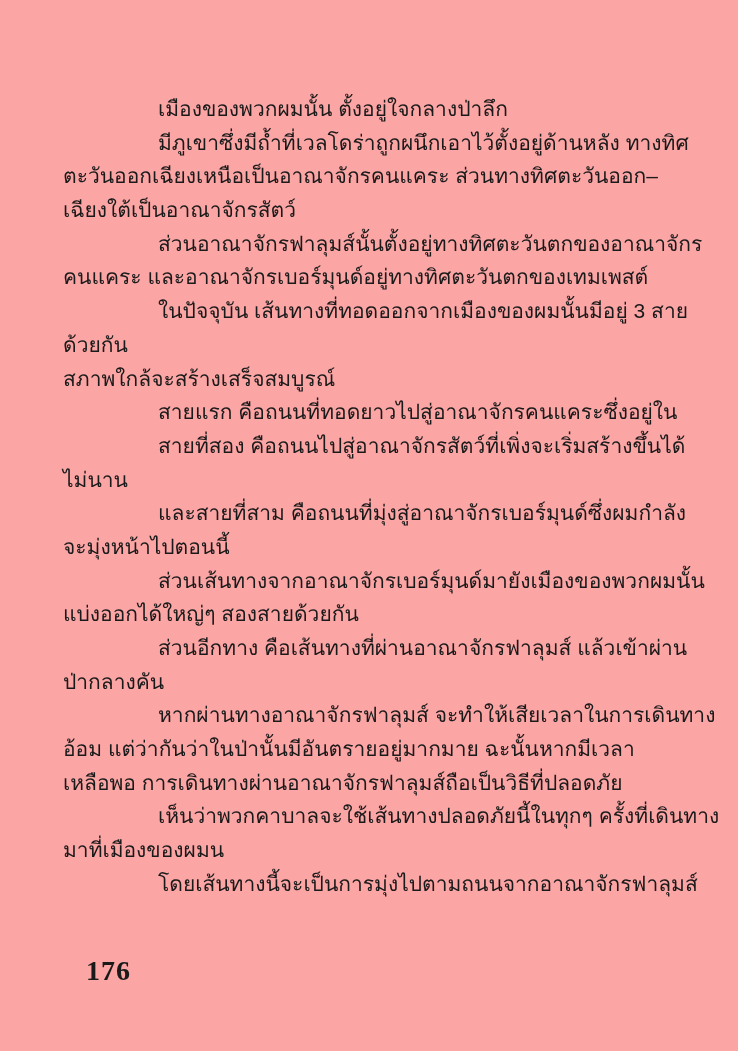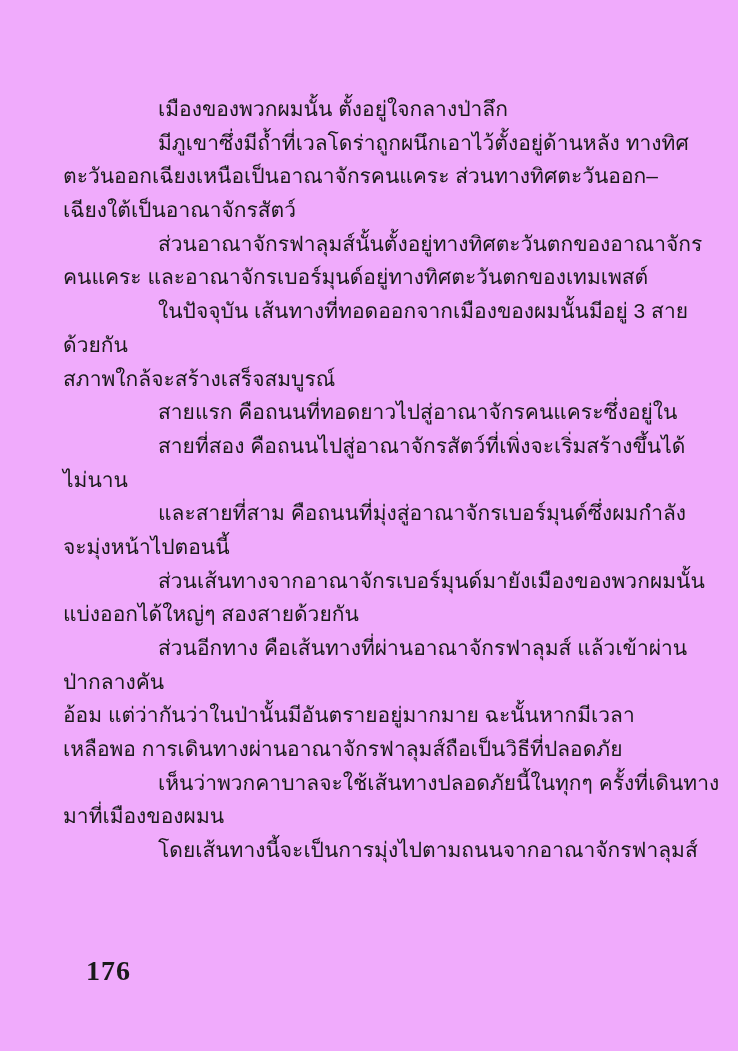--- a/index.html
+++ b/index.html
@@ -40,40 +40,41 @@
     font-family: "Liberation Serif", serif;
     font-weight: bold;
     font-size: 28px;
     letter-spacing: 1px;
     color: #1a1a1a;
   }
 </style>
 </head>
 <body>
 
-<div class="book-page" style="background: #f0abfc; color: rgb(26, 26, 26);">
+<div class="book-page" style="background: #fca5a5; color: rgb(26, 26, 26);">
   <div class="text-block" id="lines-container">
       <div class="text-line indent">เมืองของพวกผมนั้น  ตั้งอยู่ใจกลางป่าลึก</div>
       <div class="text-line indent">มีภูเขาซึ่งมีถ้ำที่เวลโดร่าถูกผนึกเอาไว้ตั้งอยู่ด้านหลัง  ทางทิศ</div>
       <div class="text-line">ตะวันออกเฉียงเหนือเป็นอาณาจักรคนแคระ  ส่วนทางทิศตะวันออก–</div>
       <div class="text-line">เฉียงใต้เป็นอาณาจักรสัตว์</div>
       <div class="text-line indent">ส่วนอาณาจักรฟาลุมส์นั้นตั้งอยู่ทางทิศตะวันตกของอาณาจักร</div>
       <div class="text-line">คนแคระ และอาณาจักรเบอร์มุนด์อยู่ทางทิศตะวันตกของเทมเพสต์</div>
       <div class="text-line indent">ในปัจจุบัน เส้นทางที่ทอดออกจากเมืองของผมนั้นมีอยู่ 3 สาย</div>
       <div class="text-line">ด้วยกัน</div>
       <div class="text-line">สภาพใกล้จะสร้างเสร็จสมบูรณ์</div>
       <div class="text-line indent">สายแรก  คือถนนที่ทอดยาวไปสู่อาณาจักรคนแคระซึ่งอยู่ใน</div>
       <div class="text-line indent">สายที่สอง  คือถนนไปสู่อาณาจักรสัตว์ที่เพิ่งจะเริ่มสร้างขึ้นได้</div>
       <div class="text-line">ไม่นาน</div>
       <div class="text-line indent">และสายที่สาม  คือถนนที่มุ่งสู่อาณาจักรเบอร์มุนด์ซึ่งผมกำลัง</div>
       <div class="text-line">จะมุ่งหน้าไปตอนนี้</div>
       <div class="text-line indent">ส่วนเส้นทางจากอาณาจักรเบอร์มุนด์มายังเมืองของพวกผมนั้น</div>
       <div class="text-line">แบ่งออกได้ใหญ่ๆ สองสายด้วยกัน</div>
       <div class="text-line indent">ส่วนอีกทาง  คือเส้นทางที่ผ่านอาณาจักรฟาลุมส์  แล้วเข้าผ่าน</div>
       <div class="text-line">ป่ากลางคัน</div>
+      <div class="text-line indent">หากผ่านทางอาณาจักรฟาลุมส์ จะทำให้เสียเวลาในการเดินทาง</div>
       <div class="text-line">อ้อม  แต่ว่ากันว่าในป่านั้นมีอันตรายอยู่มากมาย  ฉะนั้นหากมีเวลา</div>
       <div class="text-line">เหลือพอ การเดินทางผ่านอาณาจักรฟาลุมส์ถือเป็นวิธีที่ปลอดภัย</div>
       <div class="text-line indent">เห็นว่าพวกคาบาลจะใช้เส้นทางปลอดภัยนี้ในทุกๆ ครั้งที่เดินทาง</div>
       <div class="text-line">มาที่เมืองของผมน</div>
       <div class="text-line indent">โดยเส้นทางนี้จะเป็นการมุ่งไปตามถนนจากอาณาจักรฟาลุมส์</div>
     </div>
   <div class="page-number">176</div>
 </div>
 
 </body></html>

